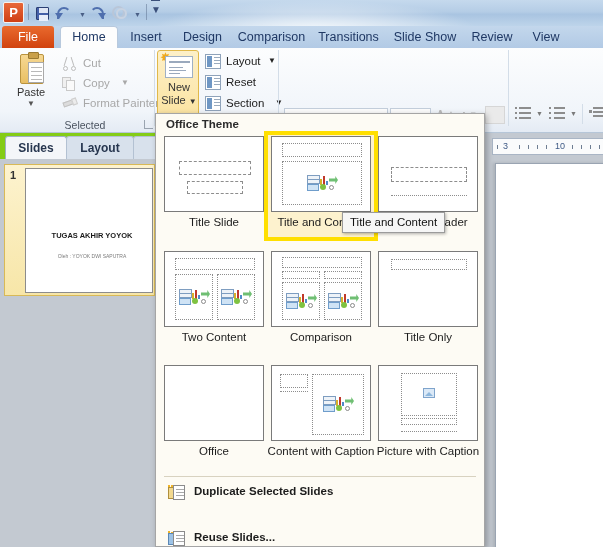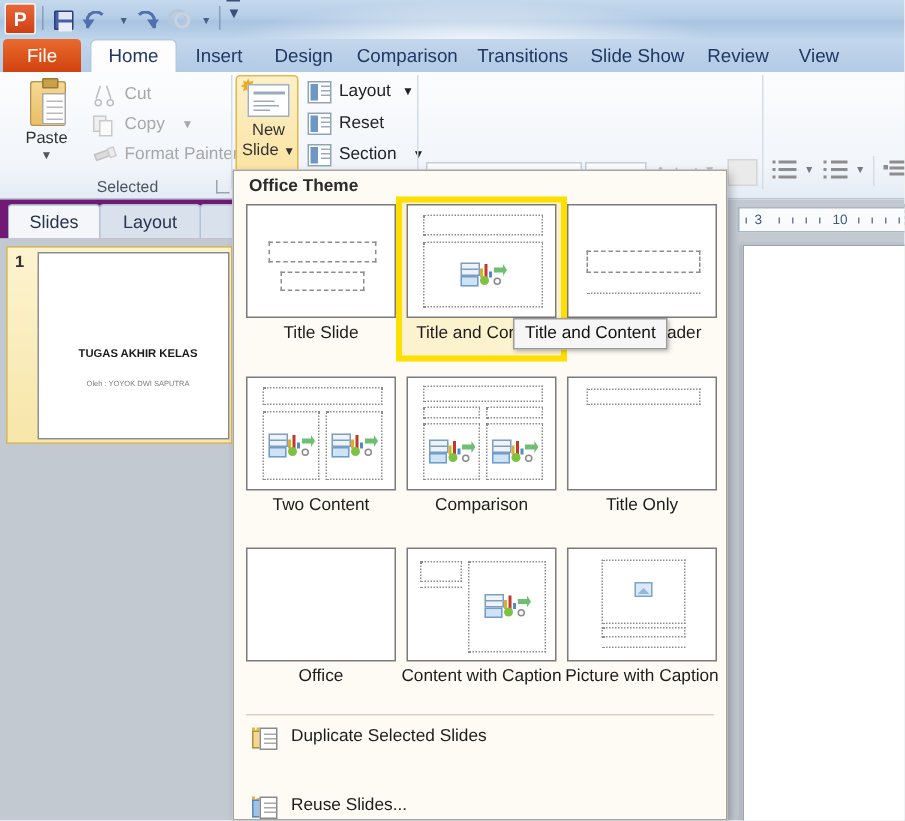--- a/index.html
+++ b/index.html
@@ -160,21 +160,22 @@
   .combo .cb-caret { position:absolute; right:4px; top:4px; font-size:7px; color:#6b7888; }
   .fbtn { position:absolute; font-family:"Liberation Serif", serif; color:#b9b9b9; }
   .plines { position:absolute; }
   .plines i { position:absolute; height:2px; background:#8d8d8d; display:block; }
   .bullets i { position:absolute; height:2px; background:#8d8d8d; display:block; }
   .bullets b { position:absolute; width:2px; height:2px; background:#8d8d8d; display:block; }
 
   
   .pane-tabs {
     position:absolute; left:0; top:133px; width:155px; height:26px;
-    background:#701a75;
+    background:#84cc16;
+    font-weight:bold;
   }
   .pane-tab {
     position:absolute; top:3px; height:23px; font-size:12px; color:#27364f;
     text-align:center; line-height:22px;
   }
   .pane-tab.sel {
     background:#f4f6f9; border:1px solid #9fb0c4; border-bottom:none; border-radius:3px 3px 0 0;
   }
   .pane-tab.unsel {
     background:#d8e1ec; border:1px solid #b3c1d2; border-bottom:none; border-radius:3px 3px 0 0;
@@ -264,21 +265,21 @@
   .pic-only::after {
     content:''; position:absolute; left:1px; bottom:1px;
     border-left:4px solid transparent; border-right:4px solid transparent; border-bottom:4px solid #8fb8dd;
   }
 
   .dd-divider { position:absolute; left:8px; width:312px; height:1px; background:#d8d2c0; }
   .dd-item {
     position:absolute; left:0; width:328px; height:22px;
   }
   .dd-item-label {
-    position:absolute; left:38px; top:3px; font-size:11.5px; color:#1c1c1c;
+    position:absolute; left:38px; top:3px; font-size:11.5px; color:#1c1c1c;font-weight:bold;
   }
   .dd-item-ico {
     position:absolute; left:12px; top:3px; width:17px; height:16px;
   }
   .ddi-page { position:absolute; right:0; top:0; width:12px; height:15px; background:#fff; border:1px solid #8b8b8b; }
   .ddi-page i { position:absolute; left:2px; width:8px; height:1px; background:#a9a9a9; display:block; }
   .ddi-back { position:absolute; left:0; top:2px; width:9px; height:12px; background:#f3d98f; border:1px solid #b08f3c; }
   .ddi-dots { position:absolute; left:0; top:0; width:8px; height:8px; }
   .ddi-dots b { position:absolute; width:2px; height:2px; background:#f0b429; display:block; }
 
@@ -479,21 +480,21 @@
   <div class="pane-tabs">
     <div class="pane-tab sel" style="left:5px; width:62px;">Slides</div>
     <div class="pane-tab unsel" style="left:66px; width:68px;">Layout</div>
     <div class="pane-tab unsel" style="left:133px; width:30px;"></div>
   </div>
 
   <div class="slides-pane">
     <div class="slide-item">
       <span class="slide-num">1</span>
       <span class="slide-thumb">
-        <span class="st-title">TUGAS AKHIR KELAS</span>
+        <span class="st-title">TUGAS AKHIR YOYOK</span>
         <span class="st-sub">Oleh : YOYOK DWI SAPUTRA</span>
       </span>
     </div>
   </div>
 
   <div class="workspace">
     <div class="ruler-h">
       <span class="rnum" style="left:10px;">3</span>
       <span class="rnum" style="left:62px;">10</span>
       <span class="rtick" style="left:4px;"></span>

